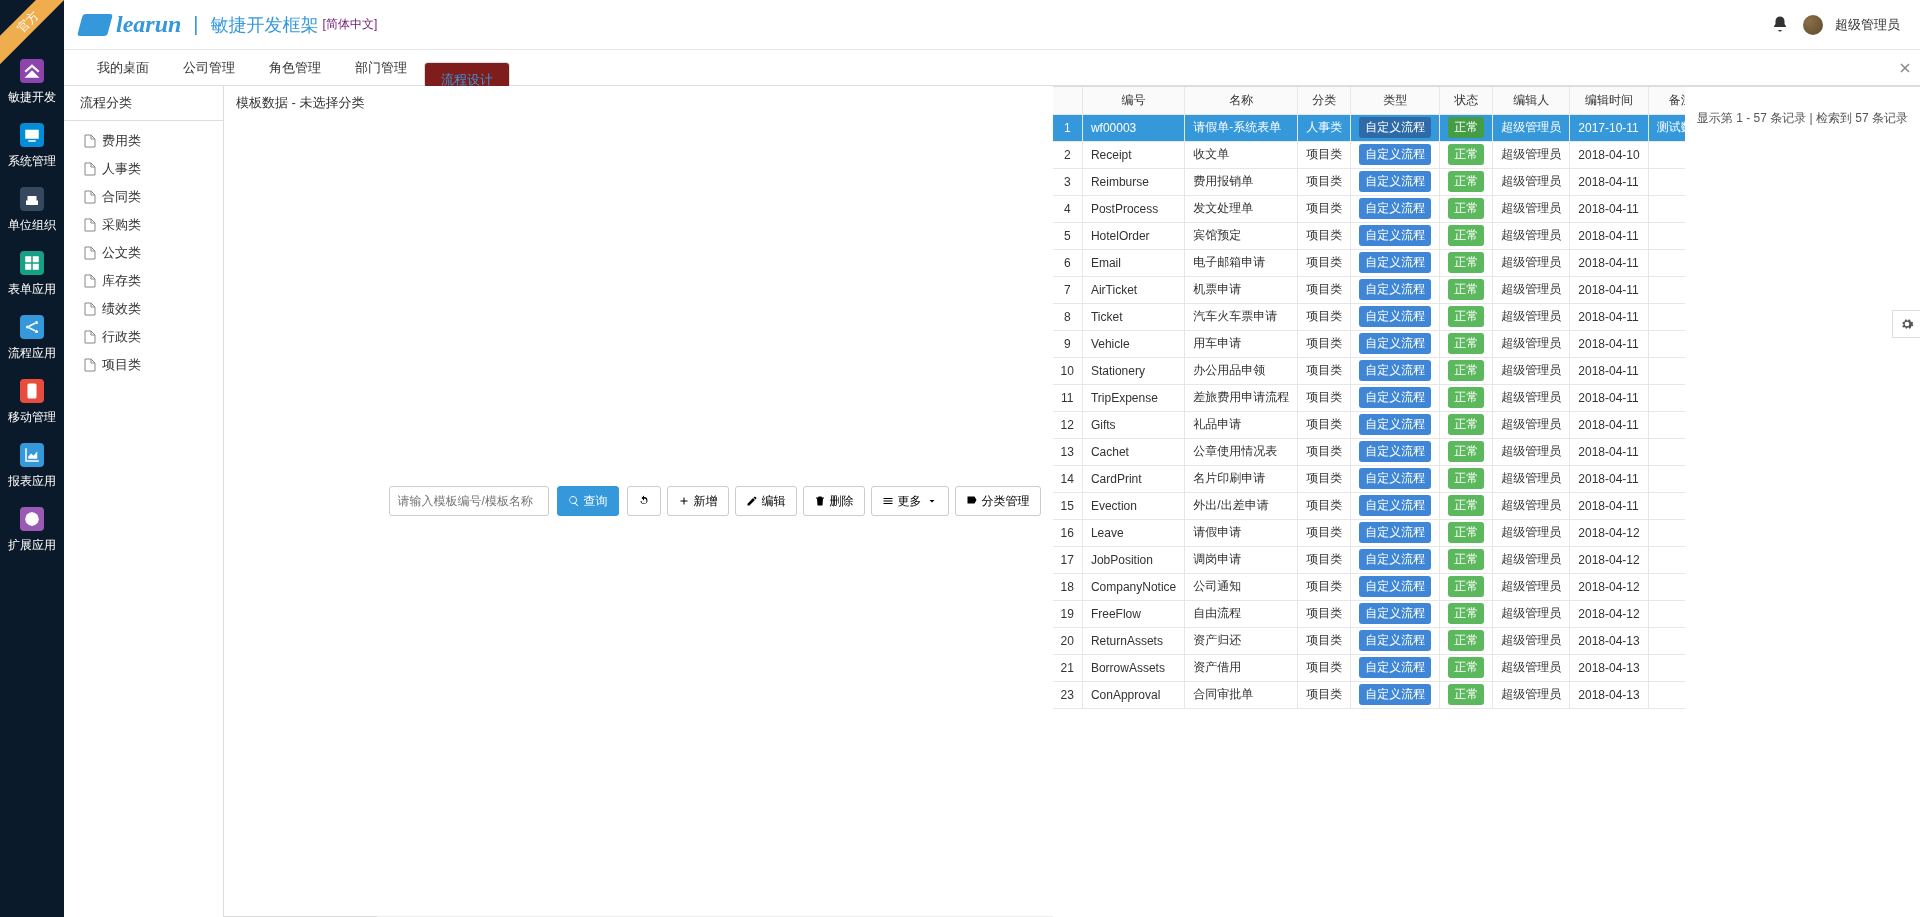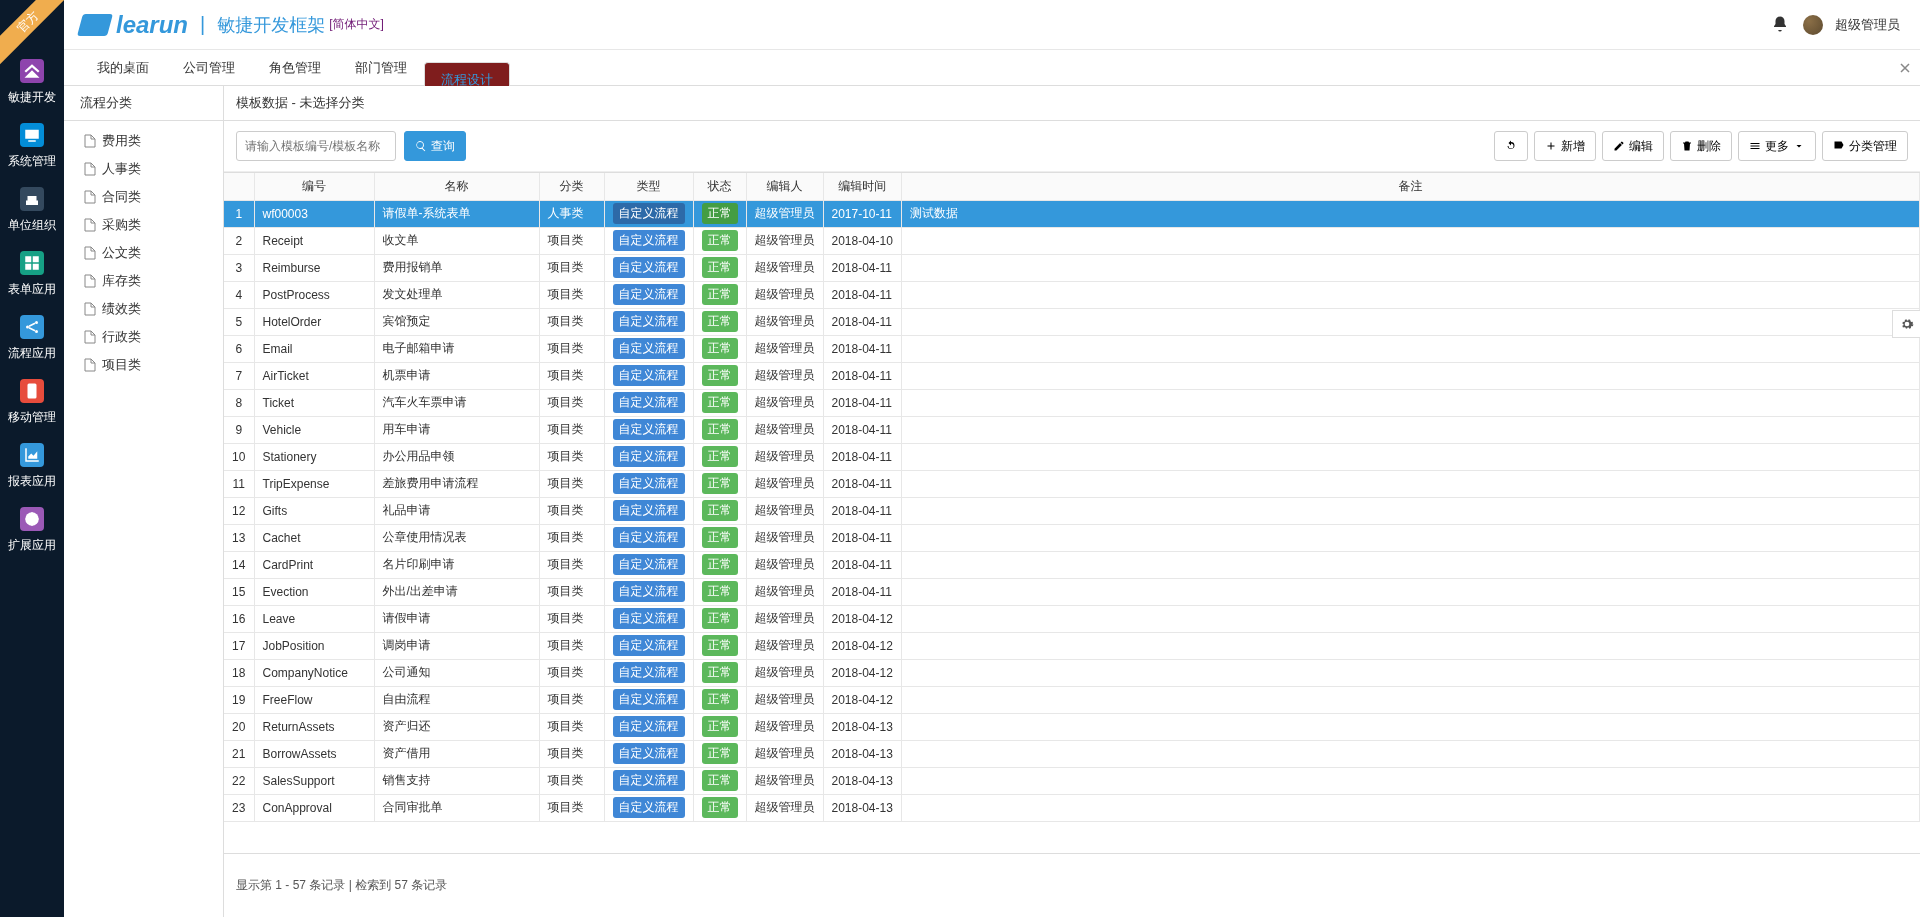--- a/index.html
+++ b/index.html
@@ -4,21 +4,21 @@
 <style>
 * { margin: 0; padding: 0; box-sizing: border-box; }
 body { font-family: "Microsoft YaHei", Arial, sans-serif; font-size: 12px; color: #333; background: #fff; overflow: hidden; }
 
 
 .corner-ribbon { position: absolute; top: 0; left: 0; width: 70px; height: 70px; overflow: hidden; z-index: 100; }
 .corner-ribbon span { position: absolute; display: block; width: 100px; background: #f0ad4e; color: #fff; text-align: center; font-size: 12px; line-height: 20px; transform: rotate(-45deg); top: 12px; left: -22px; }
 
 
 .top-header { height: 50px; padding-left: 80px; display: flex; align-items: center; border-bottom: 1px solid #e7e7e7; }
-.logo { display: flex; align-items: center; gap: 6px; }
+.logo { display: flex; align-items: center; gap: 6px; font-family: Liberation Serif, serif; }
 .logo-mark { width: 30px; height: 22px; background: #3498db; transform: skewX(-15deg); border-radius: 3px; position: relative; }
 .logo-text { font-size: 24px; font-weight: bold; color: #3498db; font-style: italic; }
 .divider { margin: 0 12px; color: #3498db; font-size: 20px; }
 .subtitle { color: #3498db; font-size: 18px; }
 .lang { color: #701a75; font-size: 12px; margin-left: 4px; }
 .header-right { margin-left: auto; display: flex; align-items: center; gap: 12px; padding-right: 20px; }
 .bell-icon, .avatar { width: 20px; height: 20px; }
 .bell-icon svg { width: 18px; height: 18px; fill: #333; }
 .avatar { border-radius: 50%; background: radial-gradient(circle at 30% 30%, #8b6f47, #5d4a2f); }
 .username { font-size: 13px; }
@@ -44,21 +44,21 @@
 
 
 .main { position: absolute; top: 86px; left: 64px; right: 0; bottom: 0; display: flex; }
 .sidebar { width: 160px; border-right: 1px solid #ddd; display: flex; flex-direction: column; }
 .sidebar-title { padding: 8px 16px; border-bottom: 1px solid #ddd; font-size: 13px; }
 .tree { padding: 6px 0; }
 .tree-item { padding: 5px 12px 5px 20px; display: flex; align-items: center; gap: 6px; cursor: pointer; font-size: 13px; }
 .file-icon { width: 12px; height: 14px; }
 .file-icon svg { width: 12px; height: 14px; fill: none; stroke: #888; stroke-width: 1; }
 
-.content { flex: 1; display: flex; flex-direction: column; min-width: 0; }
+.content { flex: 1; display: flex; flex-direction: row; min-width: 0; }
 .content-title { padding: 8px 12px; border-bottom: 1px solid #ddd; font-size: 13px; }
 .toolbar { padding: 10px 12px; display: flex; align-items: center; gap: 8px; border-bottom: 1px solid #eee; }
 .search-input { width: 160px; height: 30px; border: 1px solid #ccc; border-radius: 3px; padding: 0 8px; font-size: 12px; }
 .btn { height: 30px; border: 1px solid #ccc; background: #fff; border-radius: 3px; padding: 0 10px; cursor: pointer; display: inline-flex; align-items: center; gap: 4px; font-size: 12px; }
 .btn-primary { background: #3498db; color: #fff; border-color: #3498db; }
 .toolbar-right { margin-left: auto; display: flex; gap: 6px; }
 .btn svg { width: 12px; height: 12px; fill: currentColor; }
 
 
 .table-wrap { flex: 1; overflow-y: auto; overflow-x: hidden; border-top: 1px solid #ddd; }
@@ -553,31 +553,20 @@
               <td>BorrowAssets</td>
               <td>资产借用</td>
               <td>项目类</td>
               <td class="c"><span class="badge badge-blue">自定义流程</span></td>
               <td class="c"><span class="badge badge-green">正常</span></td>
               <td>超级管理员</td>
               <td>2018-04-13</td>
               <td></td>
             </tr>
             <tr>
-              <td class="c">22</td>
-              <td>SalesSupport</td>
-              <td>销售支持</td>
-              <td>项目类</td>
-              <td class="c"><span class="badge badge-blue">自定义流程</span></td>
-              <td class="c"><span class="badge badge-green">正常</span></td>
-              <td>超级管理员</td>
-              <td>2018-04-13</td>
-              <td></td>
-            </tr>
-            <tr>
               <td class="c">23</td>
               <td>ConApproval</td>
               <td>合同审批单</td>
               <td>项目类</td>
               <td class="c"><span class="badge badge-blue">自定义流程</span></td>
               <td class="c"><span class="badge badge-green">正常</span></td>
               <td>超级管理员</td>
               <td>2018-04-13</td>
               <td></td>
             </tr>

